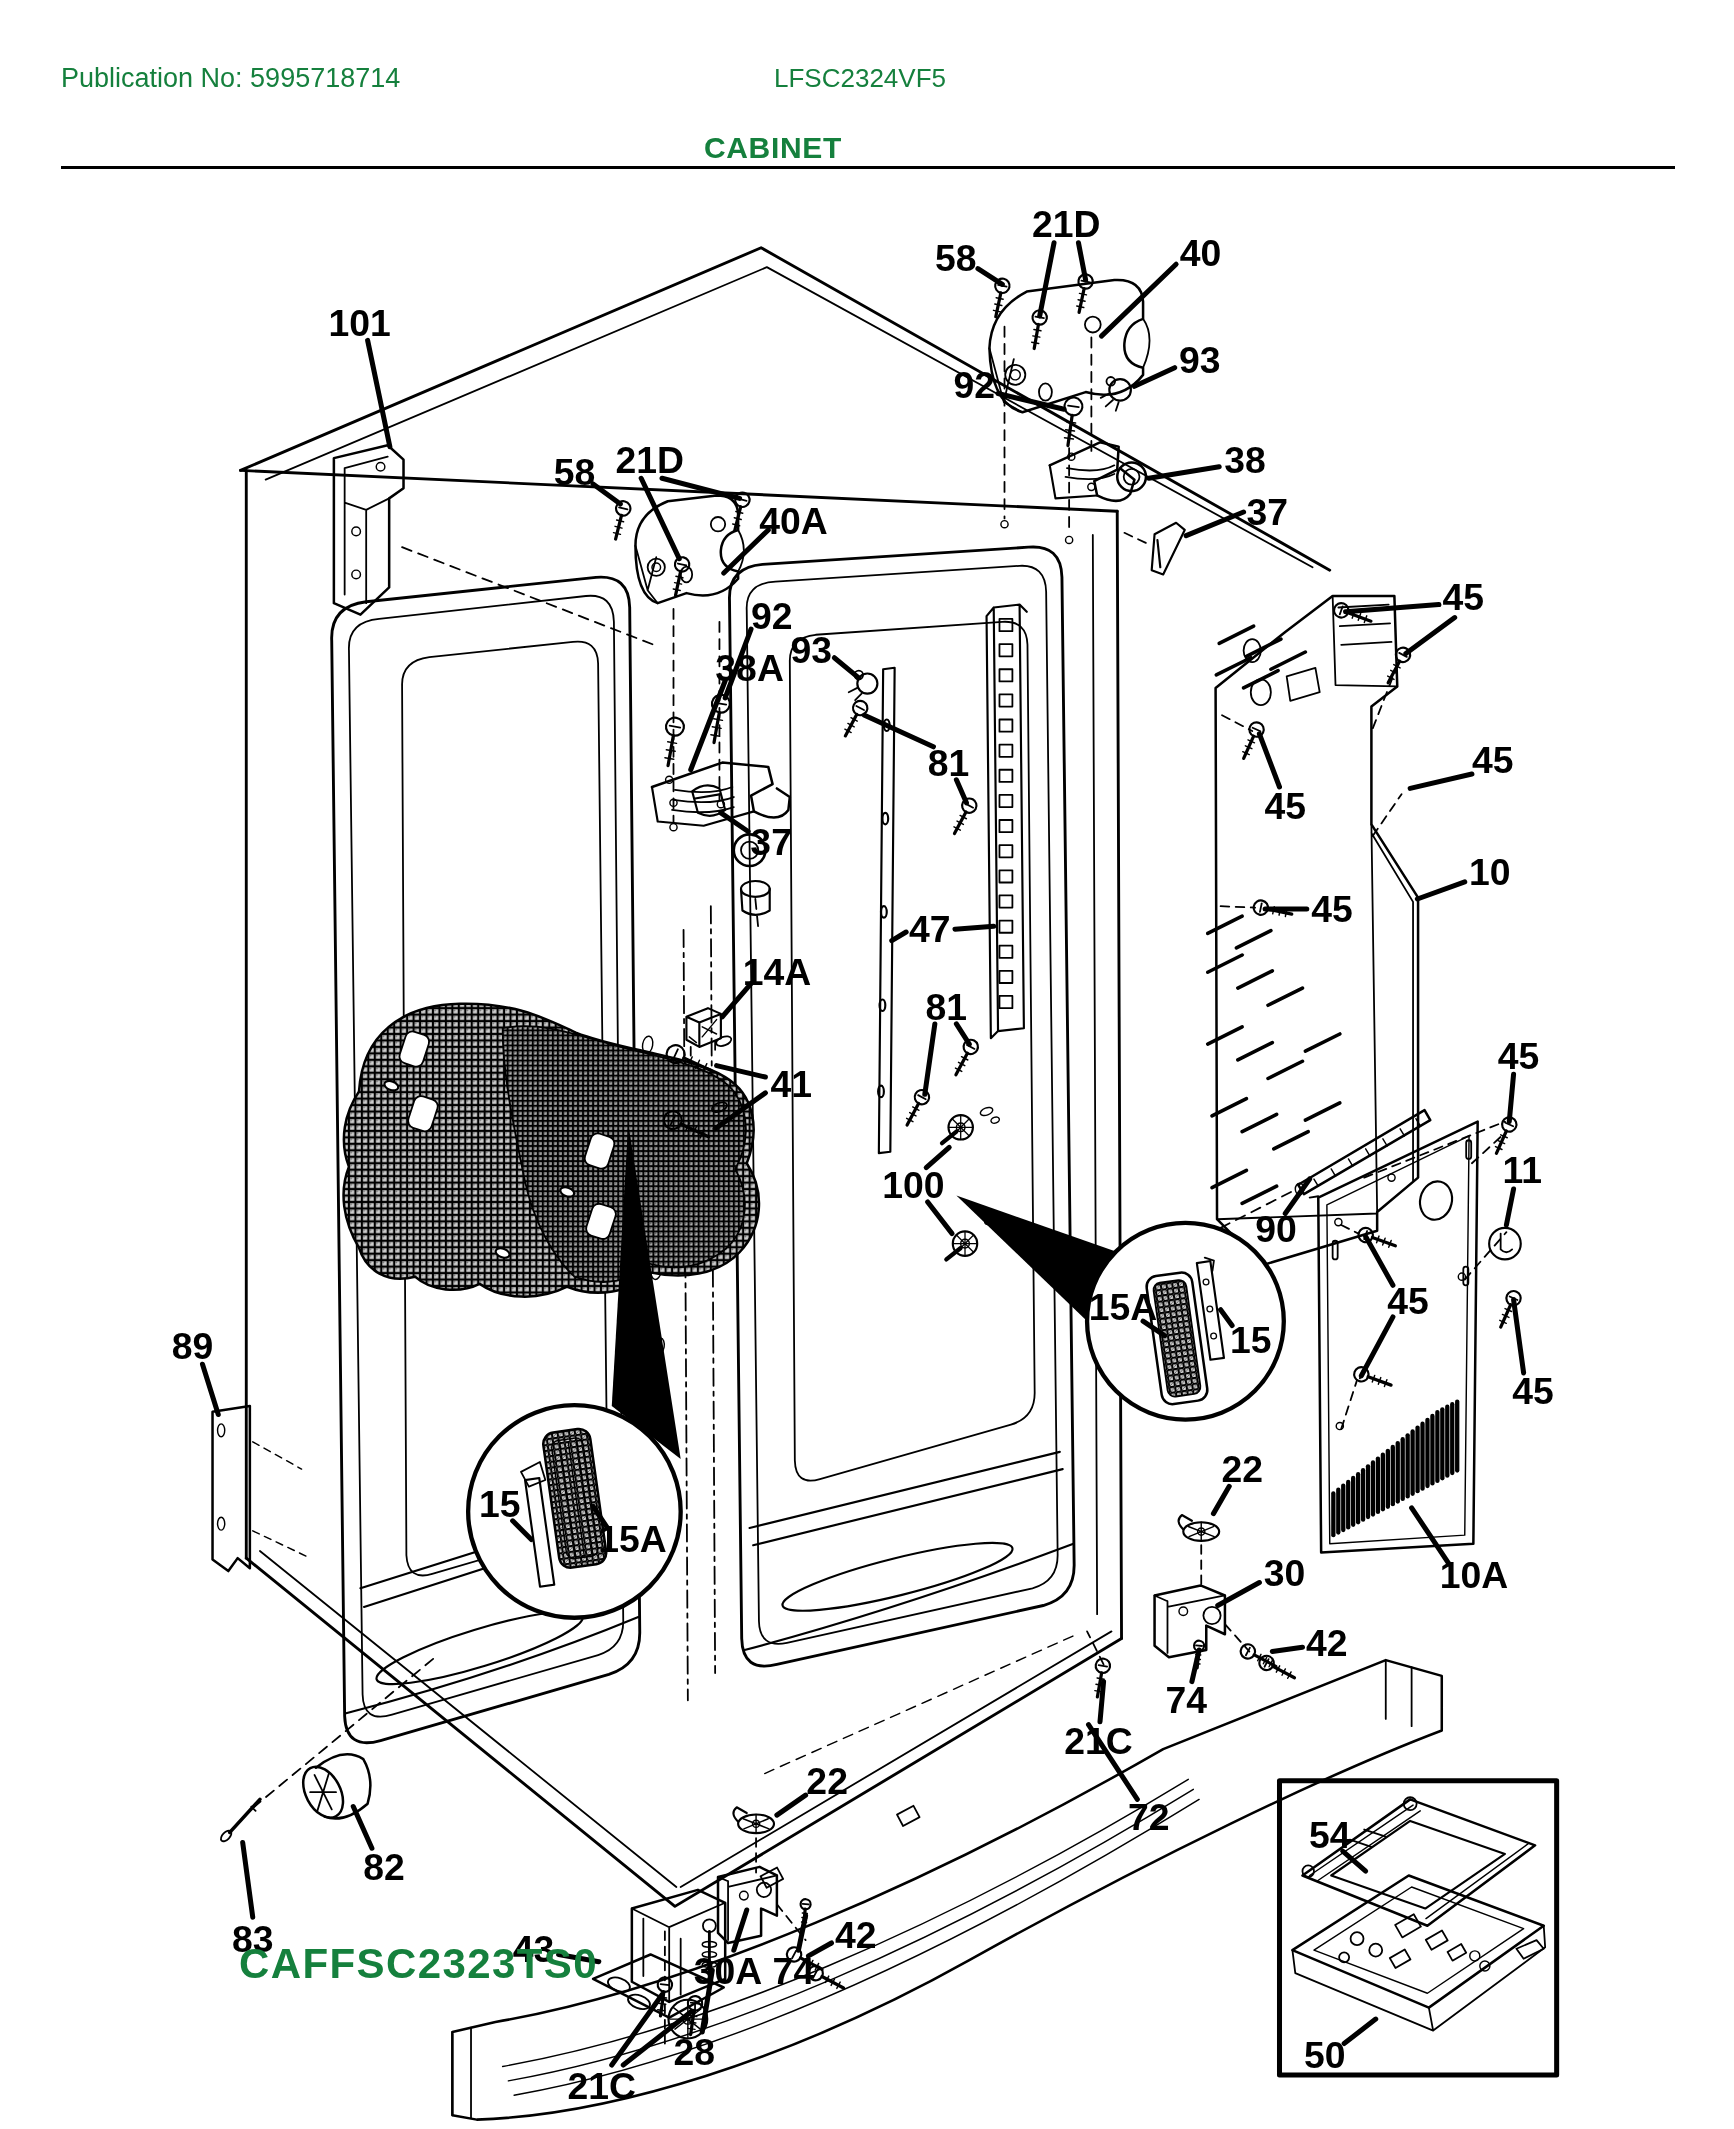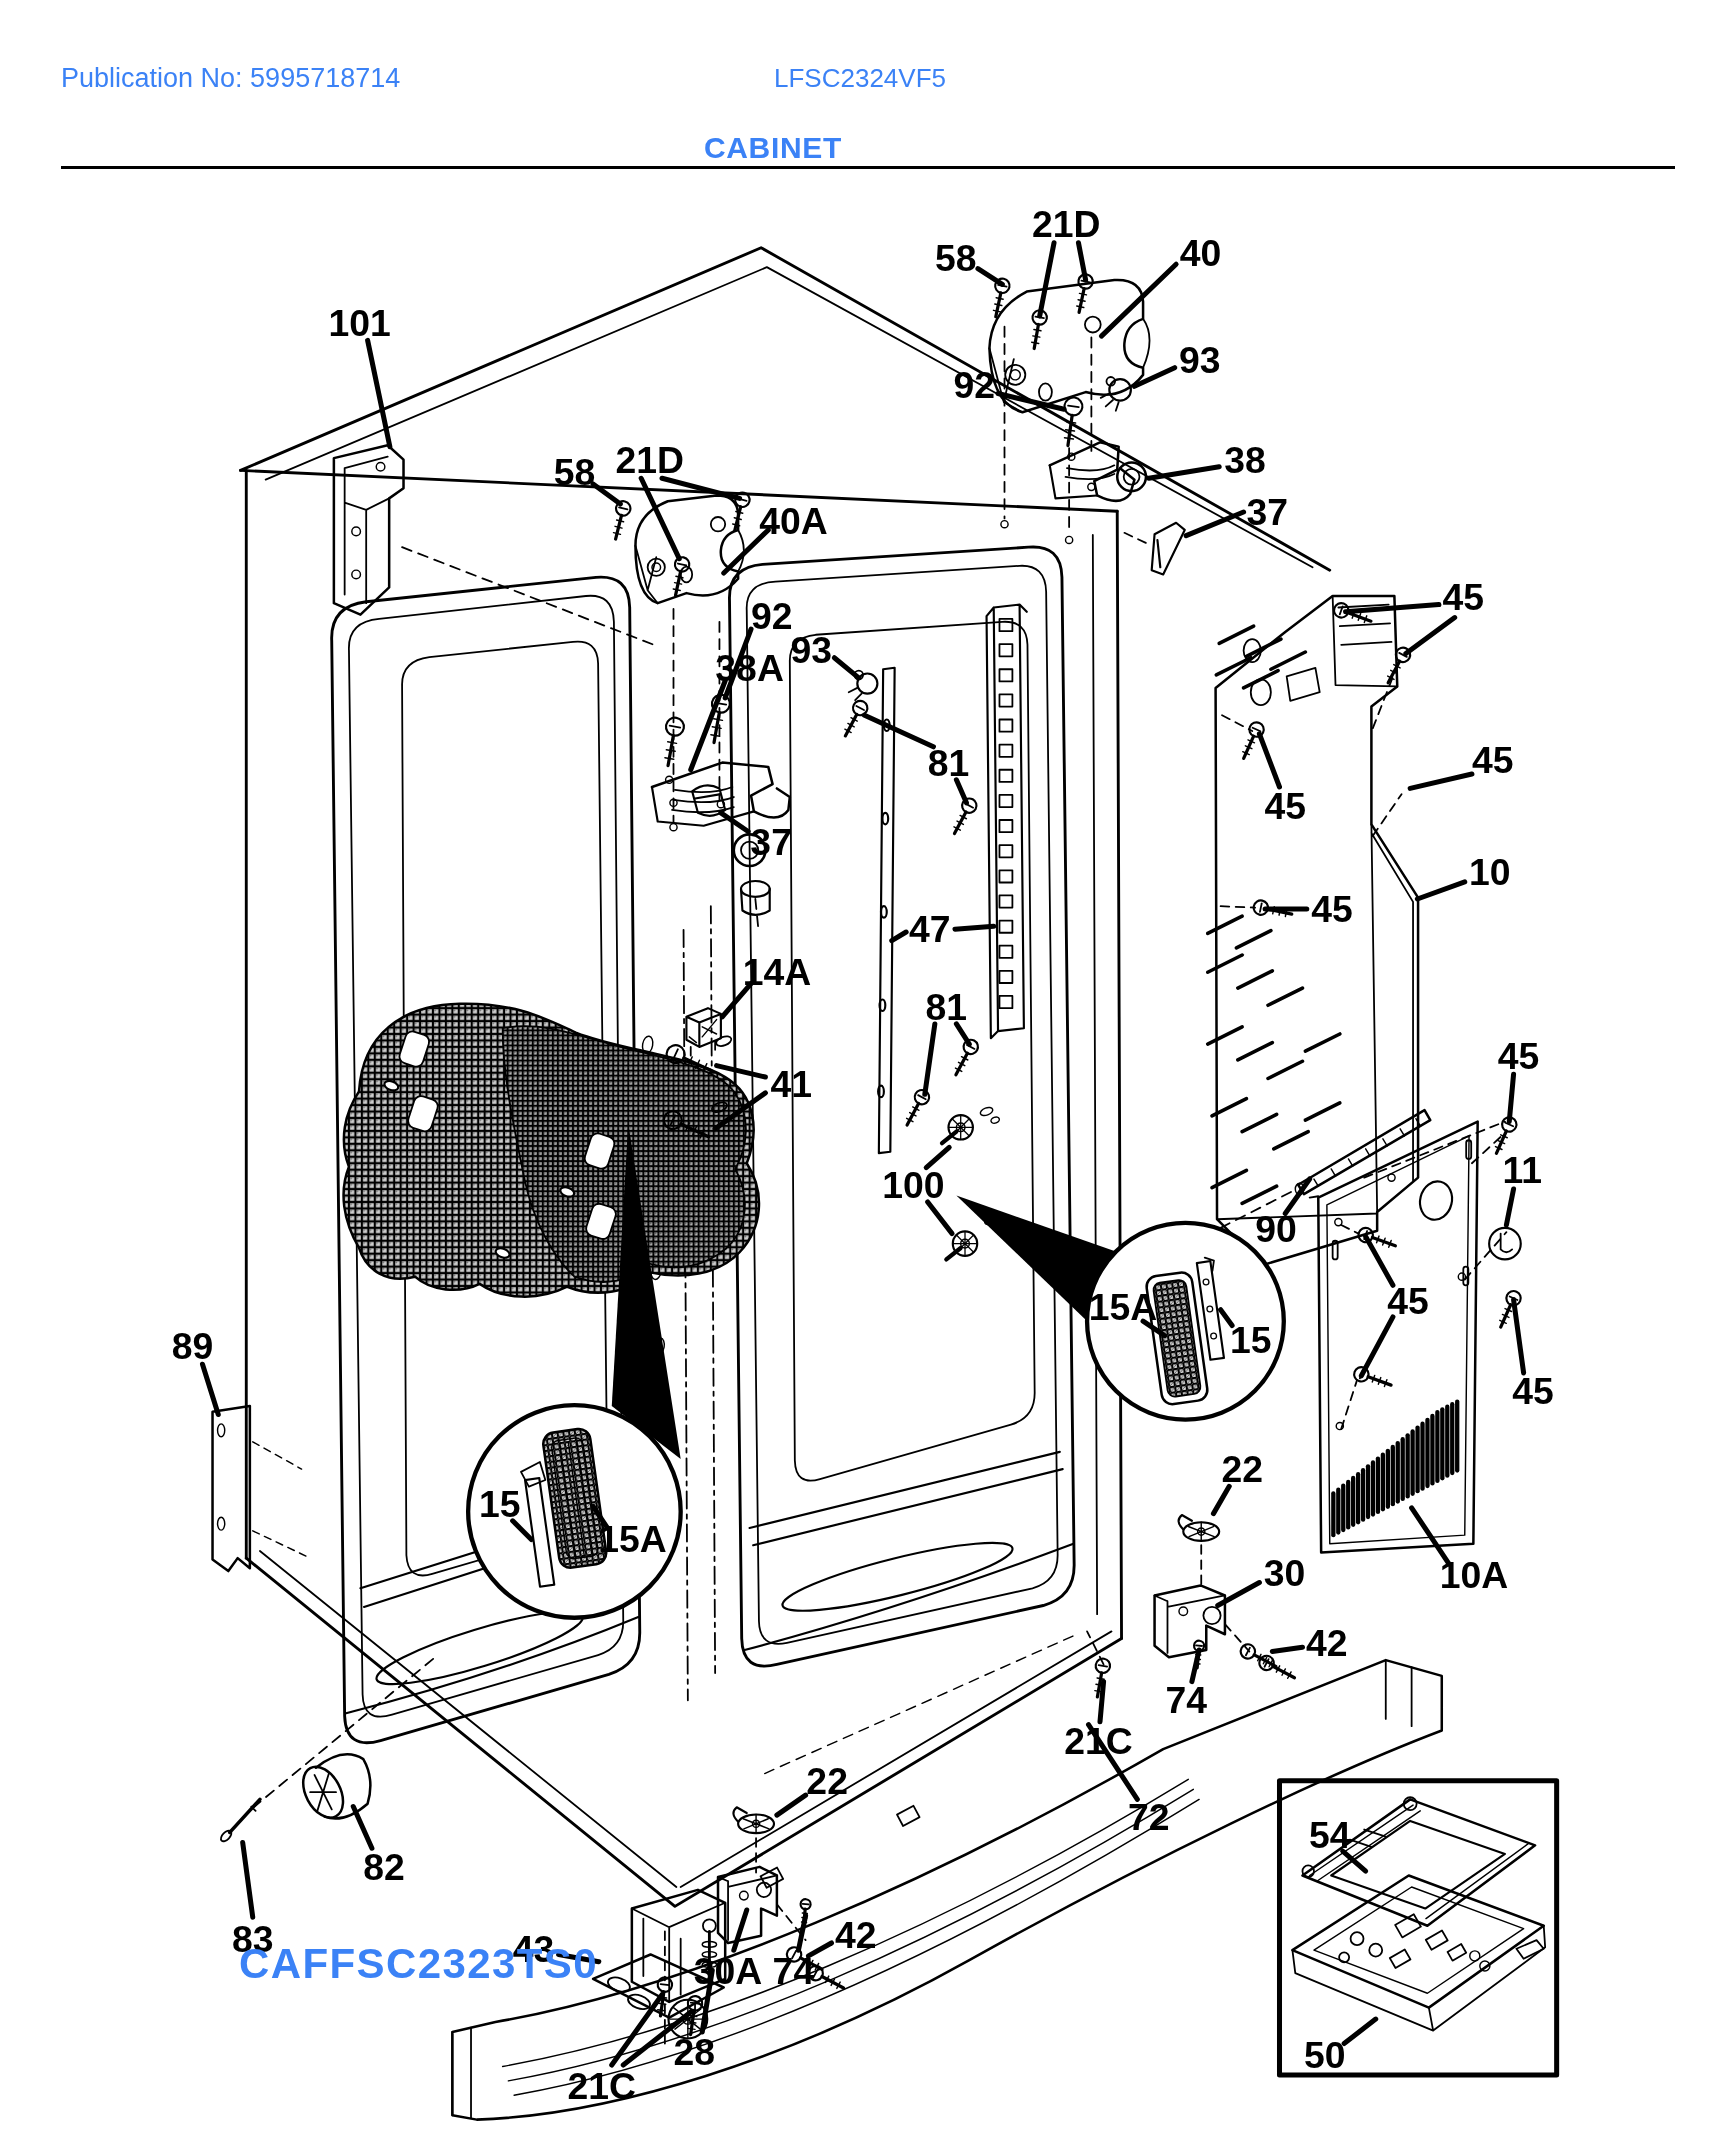--- a/index.html
+++ b/index.html
@@ -1,18 +1,18 @@
 <!DOCTYPE html>
 <html style="font-size:11.5px"><head>
 <meta charset="utf-8">
 <style>
   html,body{margin:0;padding:0;background:#ffffff;}
   body{width:1734px;height:2129px;position:relative;font-family:"Liberation Sans",sans-serif;}
   #stage{position:absolute;left:0;top:0;width:1734px;height:2129px;}
-  .hdr-text{position:absolute;color:#3b82f6;white-space:nowrap;}
+  .hdr-text{position:absolute;color:#15803d;white-space:nowrap;}
   #pub{left:61px;top:63px;font-size:27px;}
   #model{left:774px;top:63px;font-size:26px;}
   #title{left:0;top:131px;width:1546px;text-align:center;font-size:30px;font-weight:700;letter-spacing:0.7px;}
   #rule{position:absolute;left:61px;top:166px;width:1614px;height:2.9px;background:#000;}
   #code{position:absolute;left:239px;top:1940px;font-size:42px;font-weight:700;letter-spacing:1.4px;}
   svg text.callout{font-family:"Liberation Sans",sans-serif;font-weight:700;font-size:52px;fill:#000;}
 </style>
 </head>
 <body>
 

